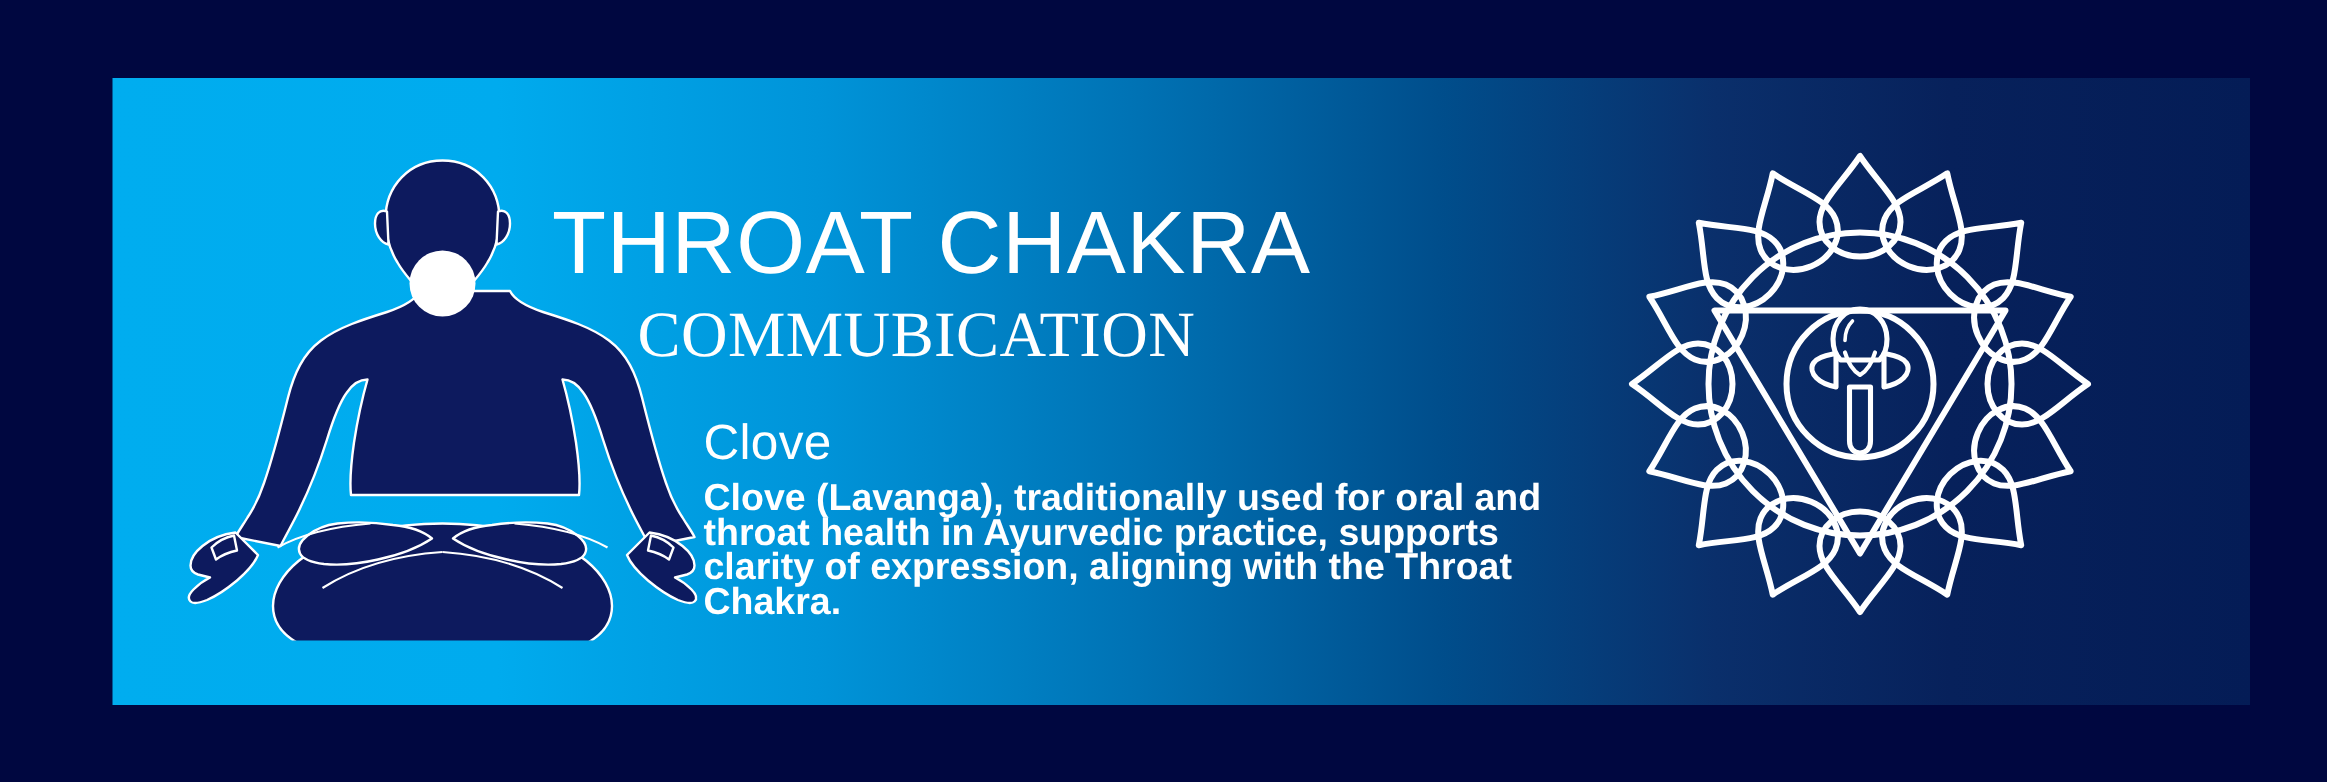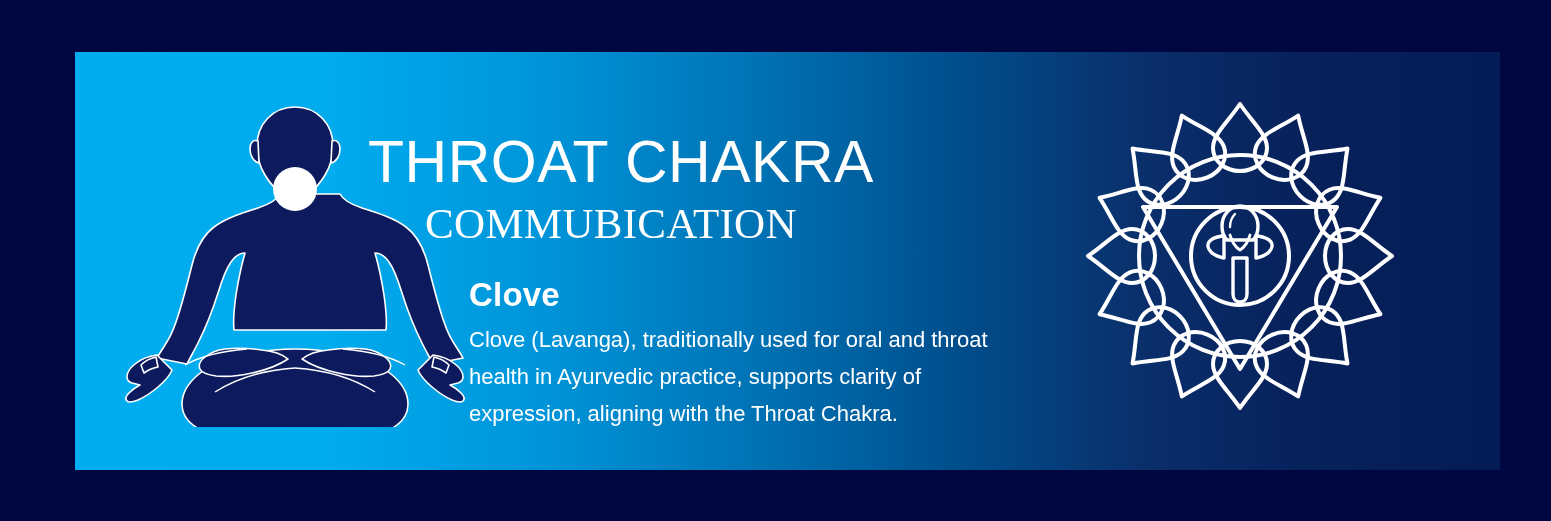--- a/index.html
+++ b/index.html
@@ -74,31 +74,31 @@
     font-weight: 300;
     letter-spacing: 0.3px;
     color: #ffffff;
     line-height: 1.0;
     margin: 10px 0 0 57px;
     white-space: nowrap;
     font-family: Liberation Serif, serif;
   }
   #item-name {
     font-size: 33px;
-    font-weight: 700;
+    font-weight: 400;
     color: #ffffff;
     line-height: 1.0;
     margin: 33px 0 0 101px;
     letter-spacing: 0.2px;
   }
   #description {
-    font-size: 22px;
-    font-weight: 400;
+    font-size: 25px;
+    font-weight: 700;
     color: #ffffff;
-    line-height: 37px;
+    line-height: 23px;
     margin: 10px 0 0 101px;
     width: 570px;
   }
 
   
   #symbol-wrap {
     position: absolute;
     left: 1005px;
     top: 44px;
     width: 320px;

